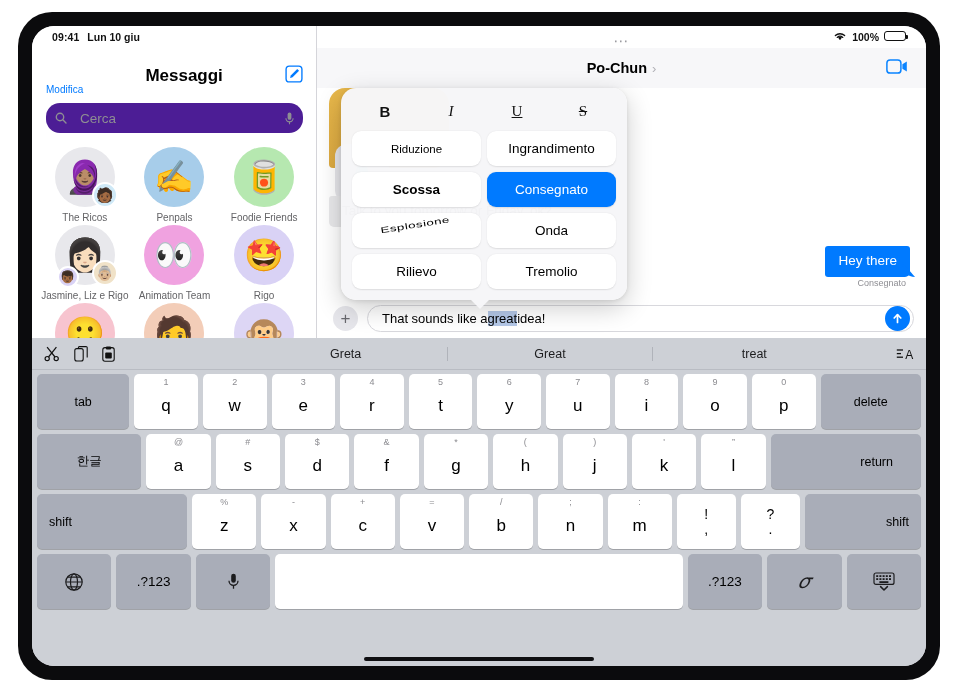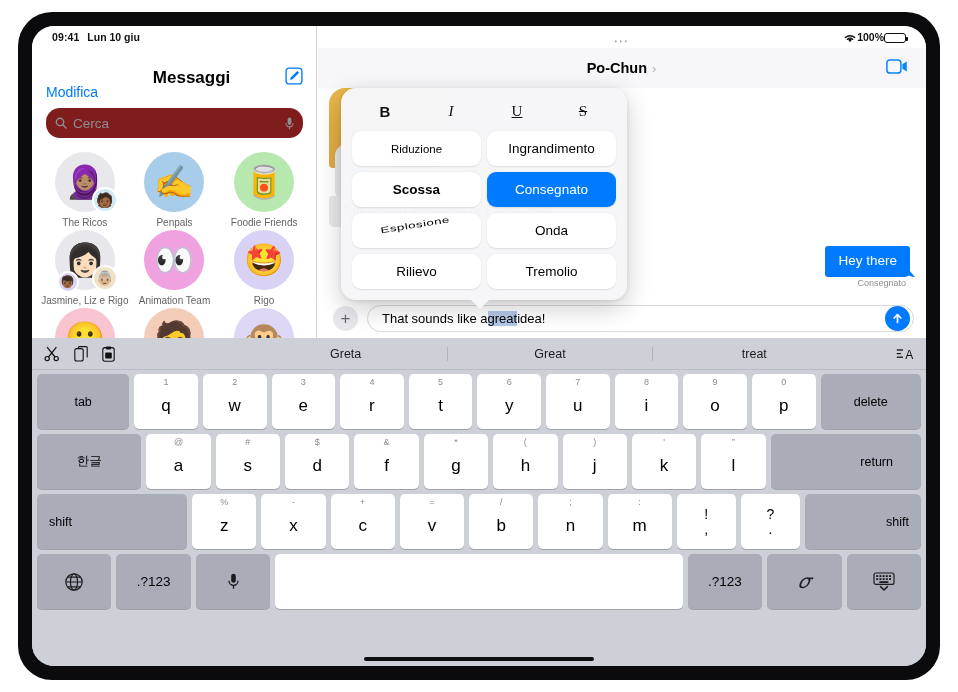--- a/index.html
+++ b/index.html
@@ -31,21 +31,21 @@
   .statusbar {
     position: absolute; left: 0; top: 0;
     width: 100%; height: 22px;
     display: flex; align-items: center;
     padding: 0 20px;
     font-size: 10.5px; font-weight: bold; color: #111;
     z-index: 40;
   }
   .sb-time { letter-spacing: .1px; }
   .sb-date { margin-left: 8px; }
-  .sb-right { margin-left: auto; display: flex; align-items: flex-end; }
+  .sb-right { margin-left: auto; display: flex; align-items: flex-start; gap: 5px; }
   .sb-batt-text { font-size: 10.5px; font-weight: bold; }
   .batt {
     width: 22px; height: 10px;
     border: 1.2px solid #111; border-radius: 3px;
     position: relative; padding: 1px;
   }
   .batt::after {
     content:""; position: absolute; right: -3.2px; top: 3px;
     width: 1.8px; height: 4px; background: #111; border-radius: 0 1px 1px 0;
   }
@@ -59,28 +59,28 @@
     width: 285px; height: 100%;
     background: #ffffff;
     padding-top: 22px;
     position: relative;
     overflow: hidden;
   }
   .sb-nav {
     display: flex; align-items: center;
     padding: 8px 14px 6px 14px;
   }
-  .sb-edit { color: #007AFF; font-size: 14px; margin-top: 28px; }
+  .sb-edit { color: #007AFF; font-size: 10px; margin-top: 28px; }
   .sb-title { font-size: 17px; font-weight: bold; color: #000; margin: 0 auto; }
   .compose-ic { color: #007AFF; width: 18px; height: 18px; }
 
   .search-wrap { padding: 2px 14px 10px 14px; }
   .searchbar {
-    background: #7f1d1d; border-radius: 14px; height: 30px;
-    display: flex; align-items: center; gap: 6px; padding: 0 9px;
+    background: #4c1d95; border-radius: 14px; height: 30px;
+    display: flex; align-items: center; gap: 13px; padding: 0 9px;
   }
   .search-ph { color: #8e8e93; font-size: 13.5px; flex: 1; }
 
   .grid {
     display: grid; grid-template-columns: repeat(3,1fr);
     gap: 2px 0; padding: 4px 8px;
   }
   .gcell { display: flex; flex-direction: column; align-items: center; }
   .av {
     width: 60px; height: 60px; border-radius: 50%;

